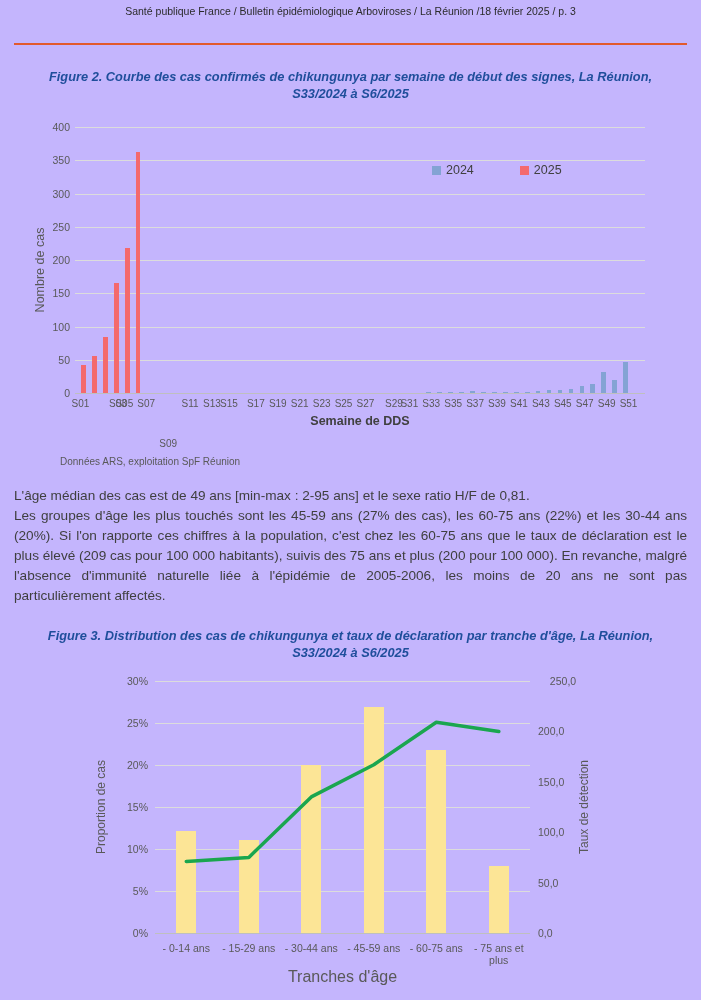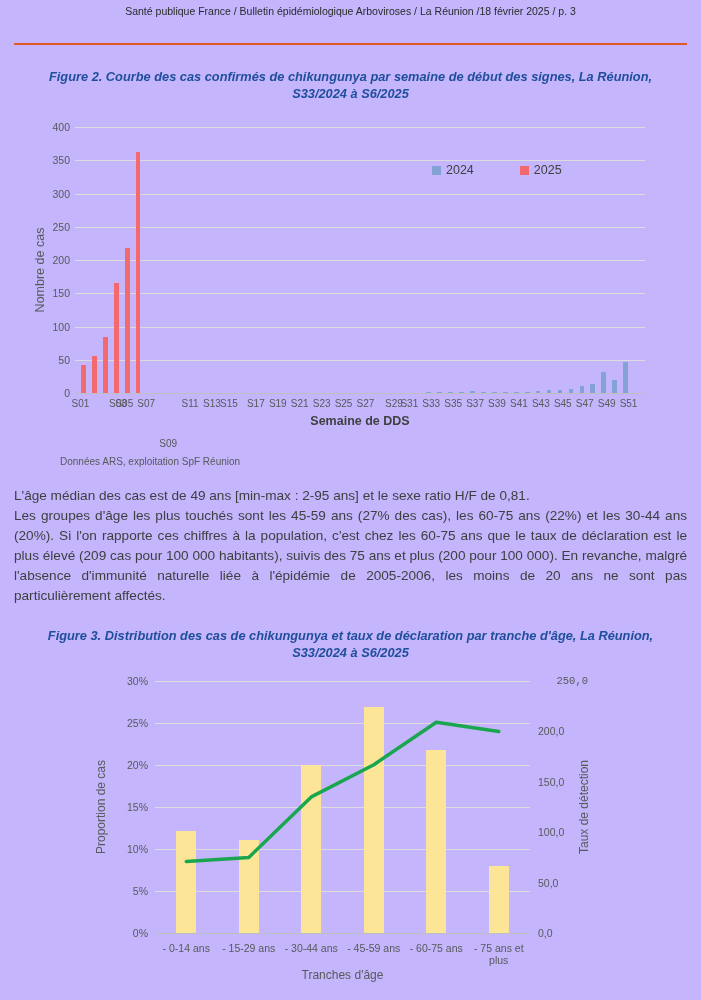--- a/index.html
+++ b/index.html
@@ -161,33 +161,33 @@
         <div class="ytick" style="left: 98px; width: 50px; top: 843px;">10%</div>
         <div class="ytick" style="left: 98px; width: 50px; top: 801px;">15%</div>
         <div class="ytick" style="left: 98px; width: 50px; top: 759px;">20%</div>
         <div class="ytick" style="left: 98px; width: 50px; top: 717px;">25%</div>
         <div class="ytick" style="left: 98px; width: 50px; top: 675px;">30%</div>
         <div class="ytick" style="left: 538px; width: 50px; top: 927px; text-align: left;">0,0</div>
         <div class="ytick" style="left: 538px; width: 50px; top: 876.6px; text-align: left;">50,0</div>
         <div class="ytick" style="left: 538px; width: 50px; top: 826.2px; text-align: left;">100,0</div>
         <div class="ytick" style="left: 538px; width: 50px; top: 775.8px; text-align: left;">150,0</div>
         <div class="ytick" style="left: 538px; width: 50px; top: 725.4px; text-align: left;">200,0</div>
-        <div class="ytick" style="left: 538px; width: 50px; top: 675px; text-align: right; font-family: Liberation Mono, monospace;">250,0</div>
+        <div class="ytick" style="left: 538px; width: 50px; top: 675px; text-align: center;">250,0</div>
         <div class="bar" style="left: 176.25px; top: 830.52px; width: 20px; height: 102.48px; background: rgb(252, 229, 150);"></div>
         <div class="bar" style="left: 238.75px; top: 839.76px; width: 20px; height: 93.24px; background: rgb(252, 229, 150);"></div>
         <div class="bar" style="left: 301.25px; top: 765px; width: 20px; height: 168px; background: rgb(252, 229, 150);"></div>
         <div class="bar" style="left: 363.75px; top: 707.04px; width: 20px; height: 225.96px; background: rgb(252, 229, 150);"></div>
         <div class="bar" style="left: 426.25px; top: 749.88px; width: 20px; height: 183.12px; background: rgb(252, 229, 150);"></div>
         <div class="bar" style="left: 488.75px; top: 865.8px; width: 20px; height: 67.2px; background: rgb(252, 229, 150);"></div>
         <div class="cat-label" style="left: 155.25px; width: 62px; top: 942px;">- 0-14 ans</div>
         <div class="cat-label" style="left: 217.75px; width: 62px; top: 942px;">- 15-29 ans</div>
         <div class="cat-label" style="left: 280.25px; width: 62px; top: 942px;">- 30-44 ans</div>
         <div class="cat-label" style="left: 342.75px; width: 62px; top: 942px;">- 45-59 ans</div>
         <div class="cat-label" style="left: 405.25px; width: 62px; top: 942px;">- 60-75 ans</div>
         <div class="cat-label" style="left: 467.75px; width: 62px; top: 942px;">- 75 ans et plus</div>
       </div>
     <svg id="c2-line-svg" width="375" height="252" style="left:155px;top:681px;">
       <polyline id="c2-line" fill="none" stroke-width="3.5" stroke-linecap="round" stroke-linejoin="round" stroke="#1aa64f" points="31.3,180.4 93.8,176.4 156.3,115.9 218.8,83.7 281.3,41.3 343.8,50.4"></polyline>
     </svg>
-    <div class="h-title" style="left:155px;width:375px;top:968px;font-size:12px;color:#595959;">Tranches d'âge</div>
+    <div class="h-title" style="left:155px;width:375px;top:968px;font-size:16px;color:#595959;">Tranches d'âge</div>
   </div>
 
 </div>
 
 </body></html>

